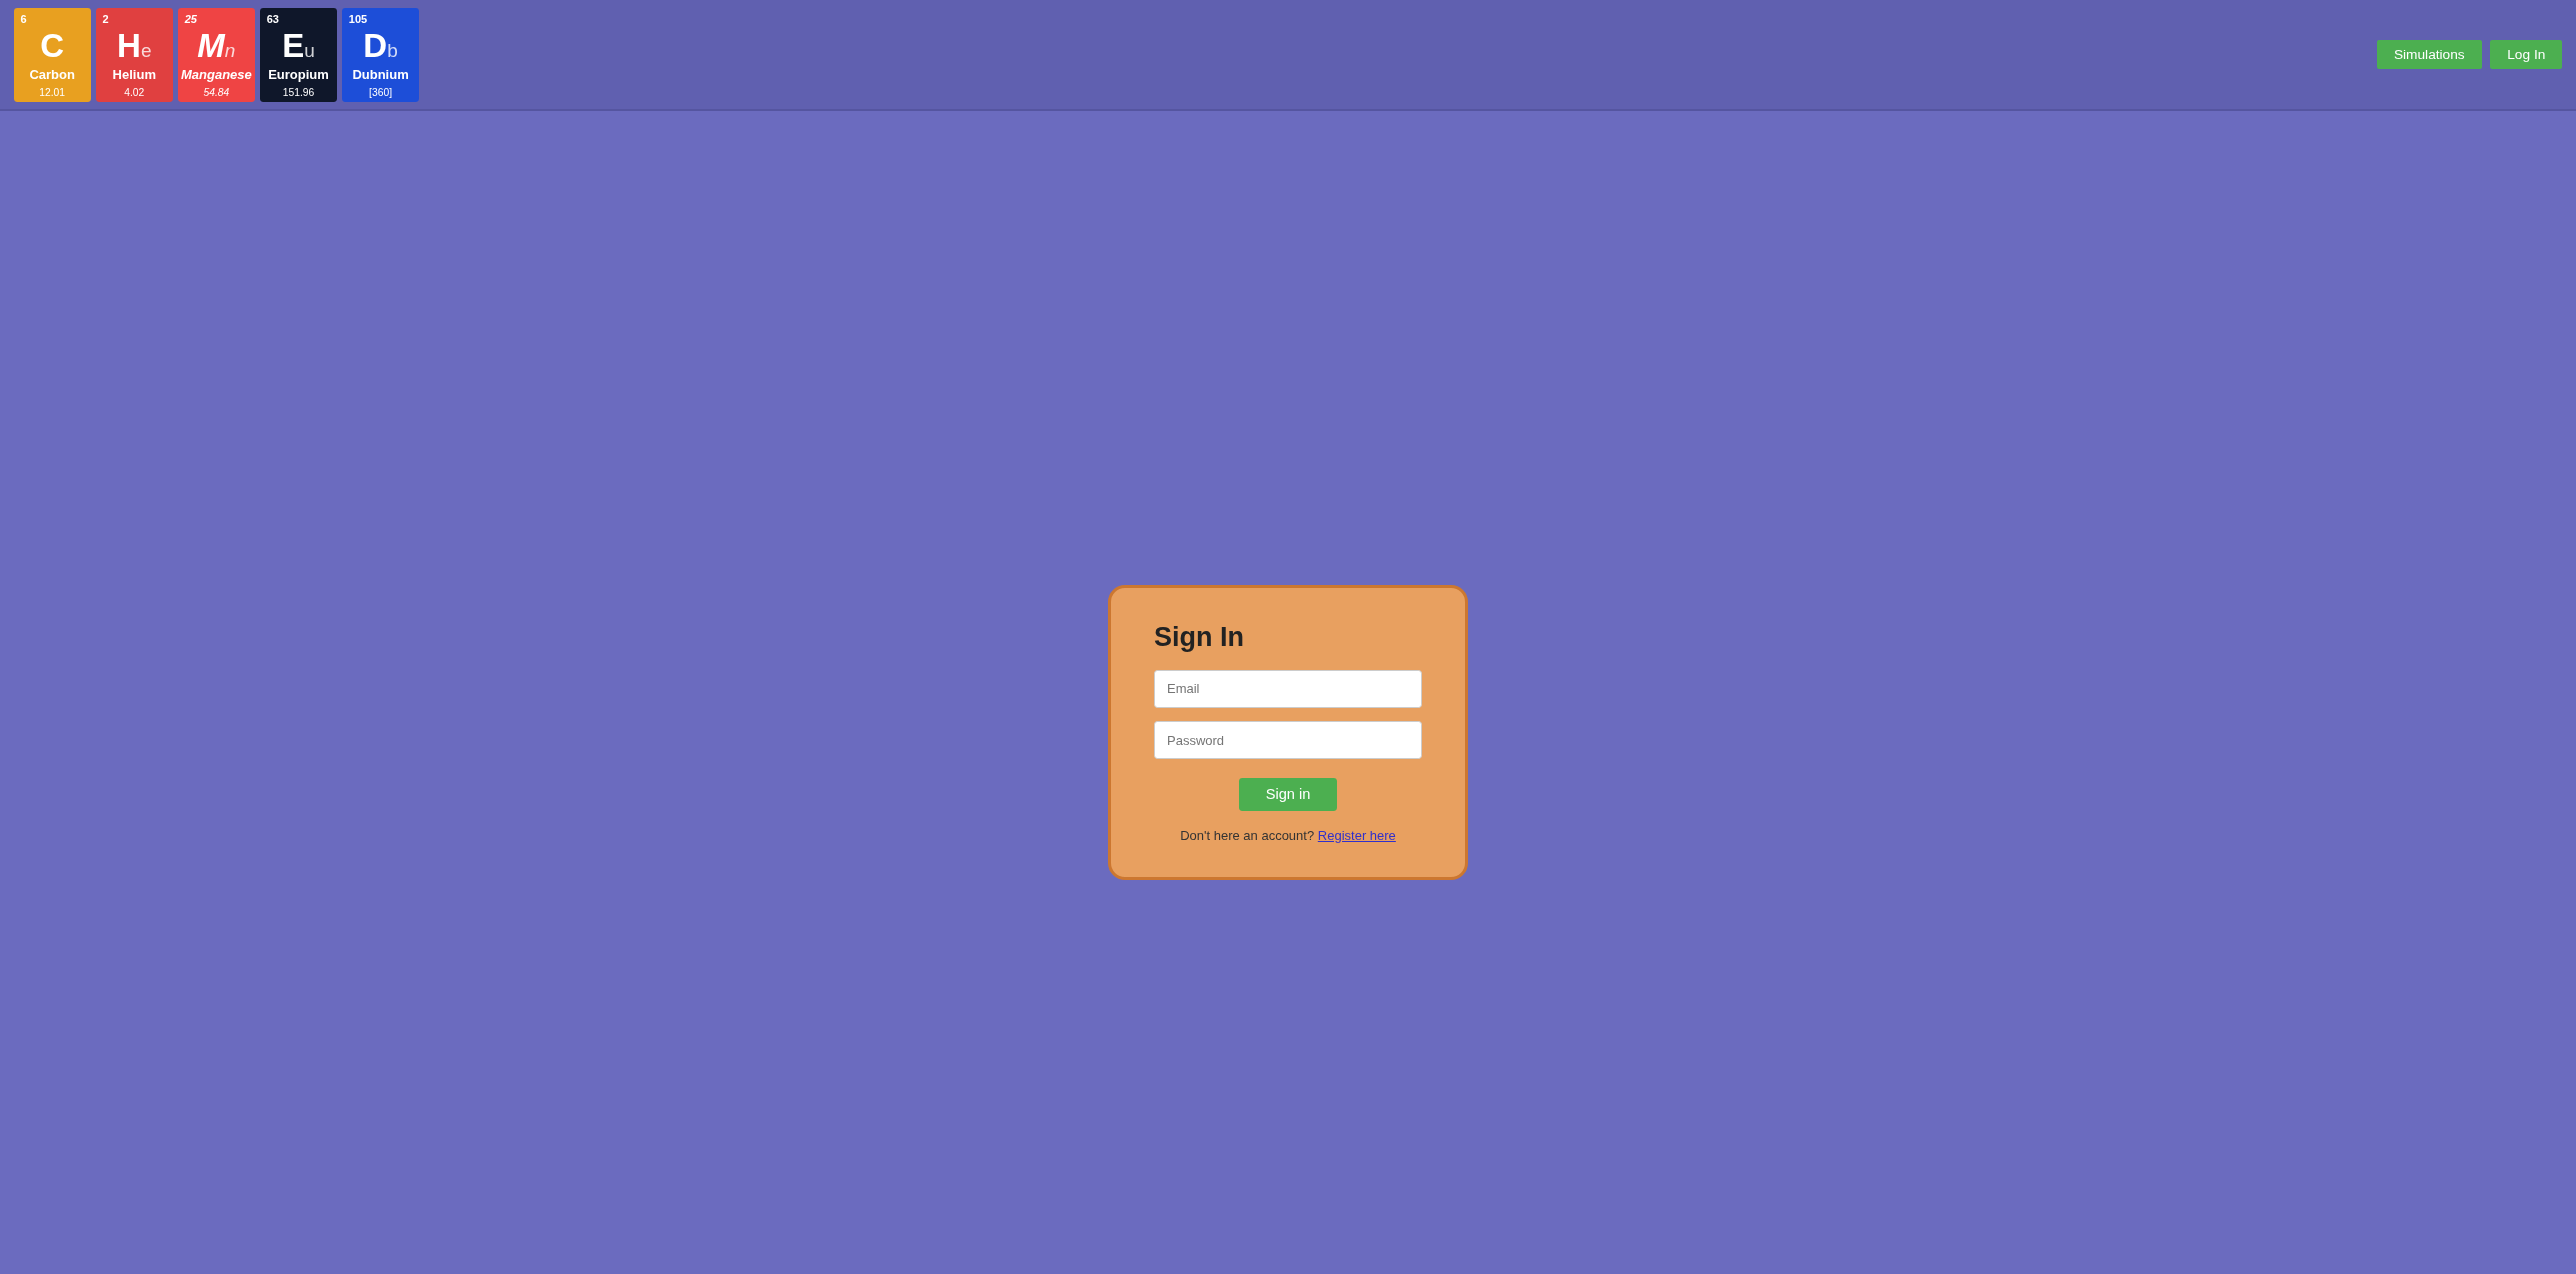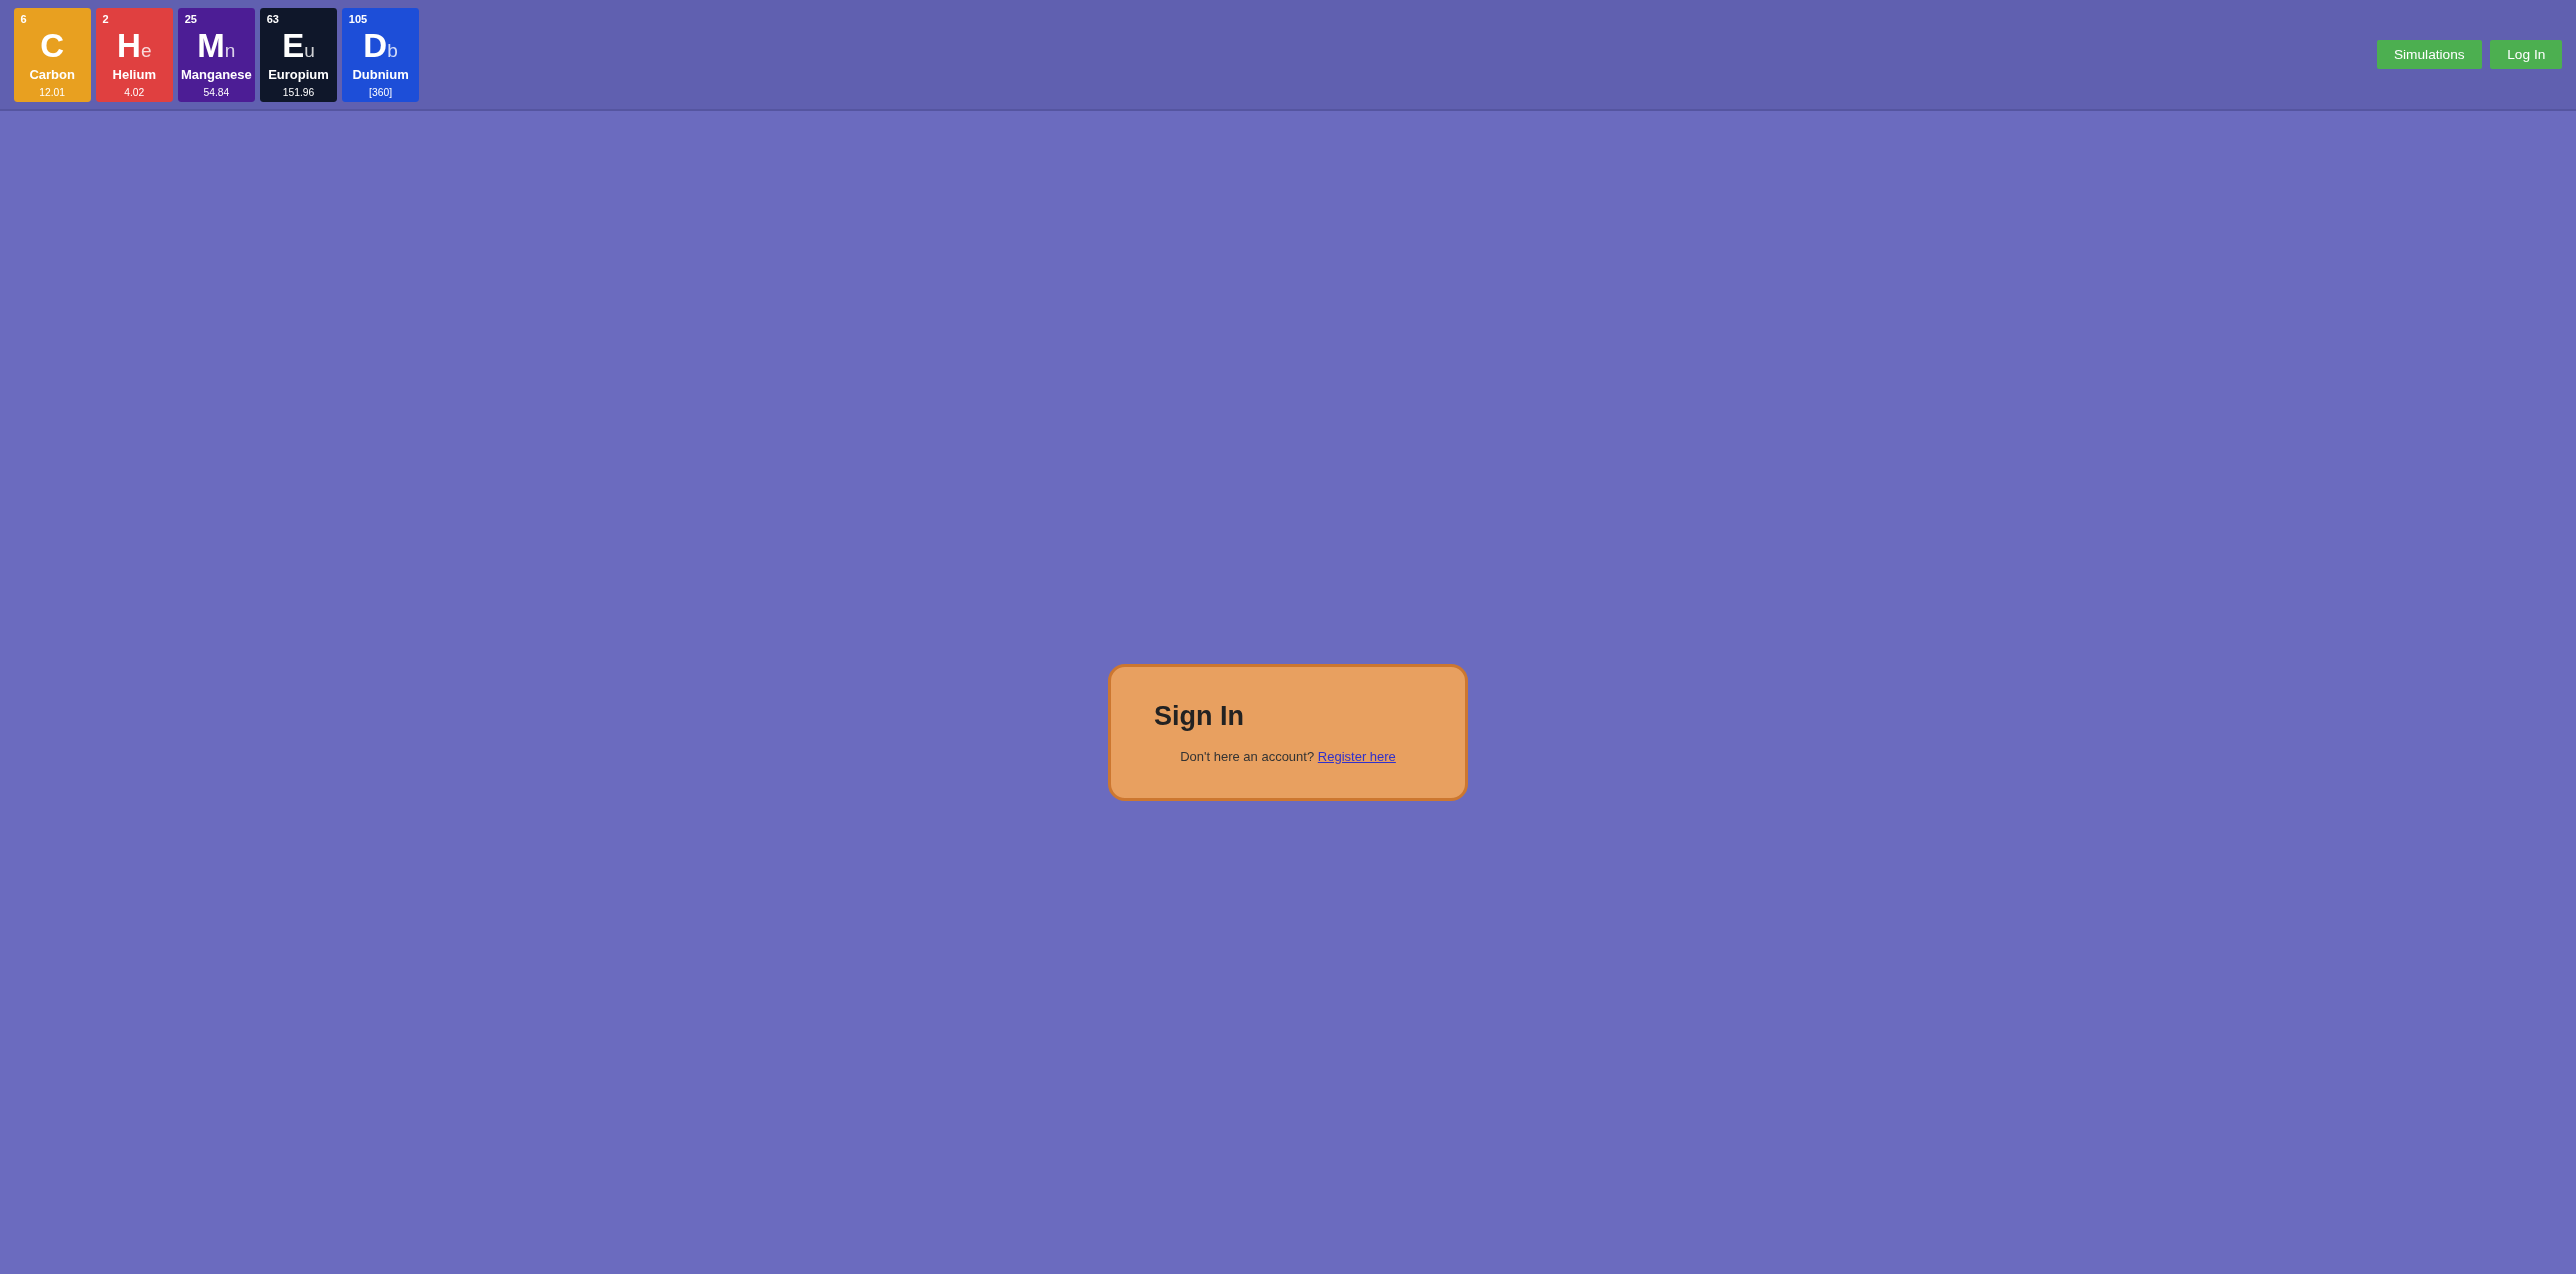--- a/index.html
+++ b/index.html
@@ -67,21 +67,21 @@
       font-size: 13px;
       font-weight: bold;
     }
 
     .element-mass {
       font-size: 10.3px;
     }
 
     .element-carbon { background-color: #e8a020; }
     .element-helium { background-color: #e04040; }
-    .element-manganese { background-color: #4c1d95; }
+    .element-manganese { background-color: #ef4444; font-style: italic; }
     .element-europium { background-color: #0f172a; }
     .element-dubnium { background-color: #1d4ed8; }
 
     .nav-buttons {
       display: flex;
       gap: 8.6px;
       align-items: center;
     }
 
     .nav-btn {
@@ -216,19 +216,26 @@
 
   <div class="nav-buttons">
     <button class="nav-btn">Simulations</button>
     <button class="nav-btn">Log In</button>
   </div>
 </nav>
 
 <main class="main-content">
   <div class="signin-card">
     <h1 class="signin-title">Sign In</h1>
+    <form class="signin-form">
+      <input class="signin-input" type="email" placeholder="Email" style="">
+      <input class="signin-input" type="password" placeholder="Password" style="">
+      <div class="signin-submit-wrap">
+        <button class="signin-btn" type="submit">Sign in</button>
+      </div>
+    </form>
     <p class="register-text">
       <span>Don't here an account?</span>
       <a class="register-link" href="#">Register here</a>
     </p>
   </div>
 </main>
 
 
 </body></html>

